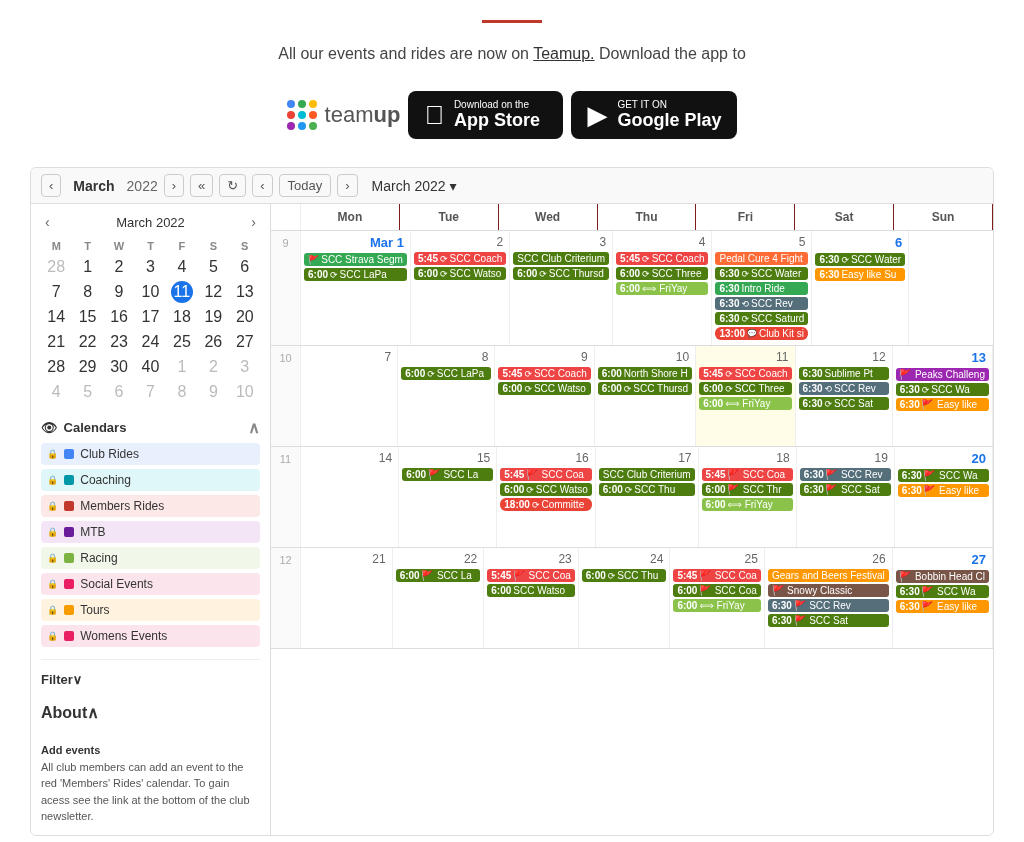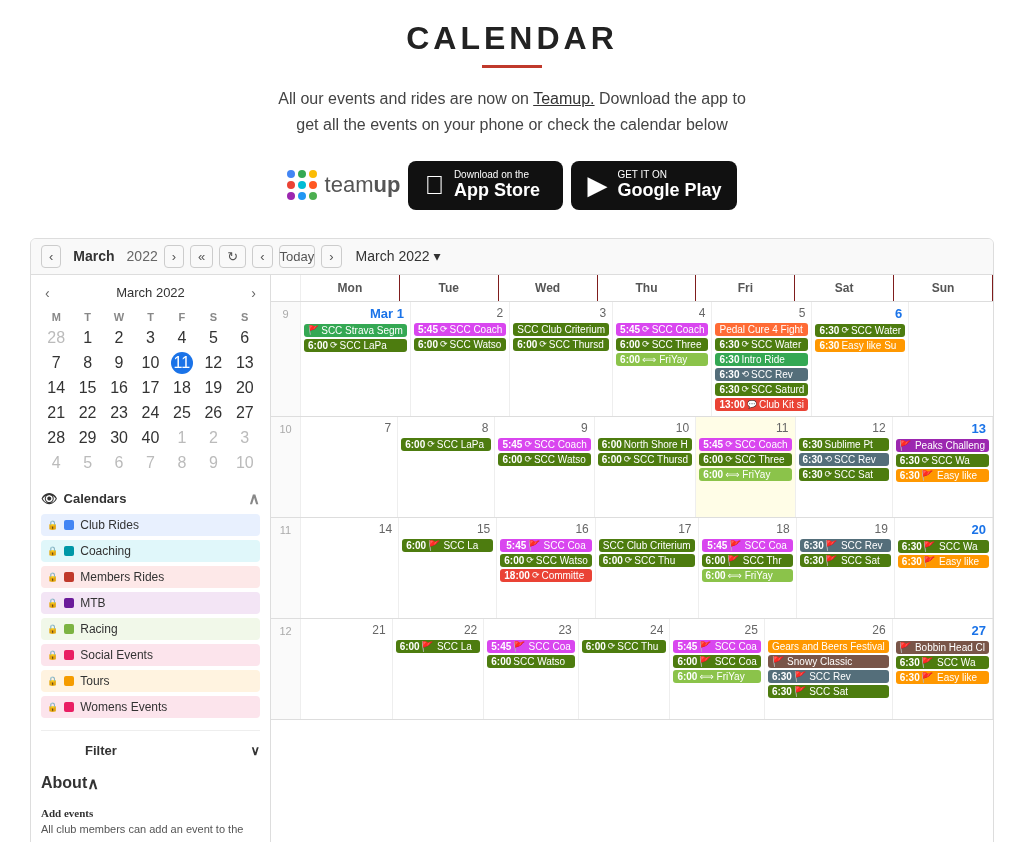--- a/index.html
+++ b/index.html
@@ -24,21 +24,21 @@
     .badge-text-large { font-size: 18px; font-weight: 600; display: block; line-height: 1.2; }
 
     
     .calendar-outer { border: 1px solid #ddd; border-radius: 6px; overflow: hidden; }
 
     
     .cal-toolbar { display: flex; align-items: center; background: #f9f9f9; border-bottom: 1px solid #ddd; padding: 6px 10px; gap: 6px; }
     .cal-nav-btn { background: none; border: 1px solid #ccc; border-radius: 4px; cursor: pointer; padding: 3px 7px; font-size: 13px; color: #555; }
     .cal-month-label { font-size: 14px; font-weight: 600; margin: 0 6px; }
     .cal-year-label { font-size: 14px; color: #666; }
-    .cal-today-btn { background: none; border: 1px solid #ccc; border-radius: 4px; cursor: pointer; padding: 3px 0; font-size: 13px; color: #555; }
+    .cal-today-btn { background: none; border: 1px solid #ccc; border-radius: 4px; cursor: pointer; padding: 3px 8px; font-size: 13px; color: #555; }
     .cal-month-view { font-size: 14px; font-weight: 500; color: #333; margin-left: 8px; cursor: pointer; }
 
     
     .cal-layout { display: flex; }
 
     
     .cal-sidebar { width: 240px; min-width: 240px; border-right: 1px solid #ddd; padding: 10px; background: #fff; font-size: 12px; }
 
     .mini-cal-header { display: flex; align-items: center; justify-content: space-between; margin-bottom: 8px; font-size: 13px; }
     .mini-nav { background: none; border: none; cursor: pointer; color: #666; font-size: 14px; padding: 0 4px; }
@@ -50,25 +50,25 @@
     .mini-cal-day.today { background: #1a73e8; color: #fff; border-radius: 50%; }
 
     
     .cal-section-header { display: flex; align-items: center; justify-content: space-between; margin: 14px 0 6px; font-size: 13px; font-weight: 600; cursor: pointer; }
     .cal-section-toggle { font-size: 16px; color: #888; }
 
     .calendar-item { display: flex; align-items: center; gap: 6px; margin: 4px 0; padding: 4px 6px; border-radius: 4px; font-size: 12px; font-weight: 500; }
     .cal-dot { width: 10px; height: 10px; border-radius: 2px; flex-shrink: 0; }
 
     .filter-section { margin-top: 12px; padding-top: 8px; border-top: 1px solid #eee; }
-    .filter-header { display: flex; align-items: center; justify-content: space-between; font-size: 13px; font-weight: 600; cursor: pointer; padding: 4px 0; margin-left: 44px; }
+    .filter-header { display: flex; align-items: center; font-size: 13px; font-weight: 600; cursor: pointer; padding: 4px 0; }
     .about-section { margin-top: 8px; }
     .about-header { display: flex; align-items: center; justify-content: flex-start; font-size: 16px; font-weight: 600; cursor: pointer; padding: 4px 0; }
     .about-content { font-size: 11px; color: #555; line-height: 1.5; margin-top: 6px; }
-    .about-content strong { display: block; margin-top: 8px; font-size: 11px; color: #333; font-family: Liberation Serif, serif; }
+    .about-content strong { display: block; margin-top: 16px; font-size: 11px; color: #333; }
 
     
     .cal-main { flex: 1; overflow: hidden; }
 
     .cal-grid { display: flex; flex-direction: column; }
     .cal-header-row { display: grid; grid-template-columns: 30px repeat(7, 1fr); border-bottom: 1px solid #ddd; }
     .cal-header-week { font-size: 11px; color: #888; padding: 6px 4px; text-align: center; border-right: 1px solid #eee; }
     .cal-header-day { font-size: 12px; font-weight: 600; color: #555; padding: 6px 8px; text-align: center; border-right: 1px solid #7f1d1d; }
 
     .cal-week-row { display: grid; grid-template-columns: 30px repeat(7, 1fr); border-bottom: 1px solid #ddd; min-height: 100px; }
@@ -79,44 +79,42 @@
     .cal-date-num { font-size: 12px; color: #666; margin-bottom: 3px; text-align: right; padding-right: 3px; }
     .cal-date-num.sun-date { color: #1a73e8; font-weight: 700; font-size: 13px; }
 
     .cal-event { font-size: 10px; padding: 1px 4px; border-radius: 3px; margin-bottom: 2px; white-space: nowrap; overflow: hidden; text-overflow: ellipsis; color: #fff; display: flex; align-items: center; gap: 2px; }
     .cal-event .ev-time { font-weight: 600; flex-shrink: 0; }
     .cal-event .ev-icon { font-size: 9px; flex-shrink: 0; }
 
     
     .ev-blue { background: #4d7c0f; }
     .ev-green { background: #34a853; }
-    .ev-red { background: #ea4335; }
+    .ev-red { background: #ea4335; border-radius: 6px; }
     .ev-orange { background: #ff9800; }
-    .ev-teal { background: #d946ef; justify-content: center; }
+    .ev-teal { background: #ef4444; }
     .ev-purple { background: #9c27b0; }
     .ev-dark { background: #546e7a; }
     .ev-brown { background: #795548; }
     .ev-olive { background: #8bc34a; }
 
     
     .ev-pedal { background: #ff6b35; }
     .ev-gears { background: #ff9800; }
   </style>
 </head>
 <body>
 
 <div class="page-wrapper">
 
-  <h1 class="page-title">CALENDAR</h1>
   <div class="title-underline"></div>
   <p class="subtitle">
     <span>All our events and rides are now on</span>
     <a href="#"><span>Teamup.</span></a>
     <span>Download the app to</span><br>
-    <span>get all the events on your phone or check the calendar below</span>
   </p>
 
   <div class="badges-row">
 
     <div class="teamup-logo">
       <div class="teamup-dots">
         <div class="teamup-dot" style="background:#4285f4"></div>
         <div class="teamup-dot" style="background:#34a853"></div>
         <div class="teamup-dot" style="background:#fbbc05"></div>
         <div class="teamup-dot" style="background:#ea4335"></div>

